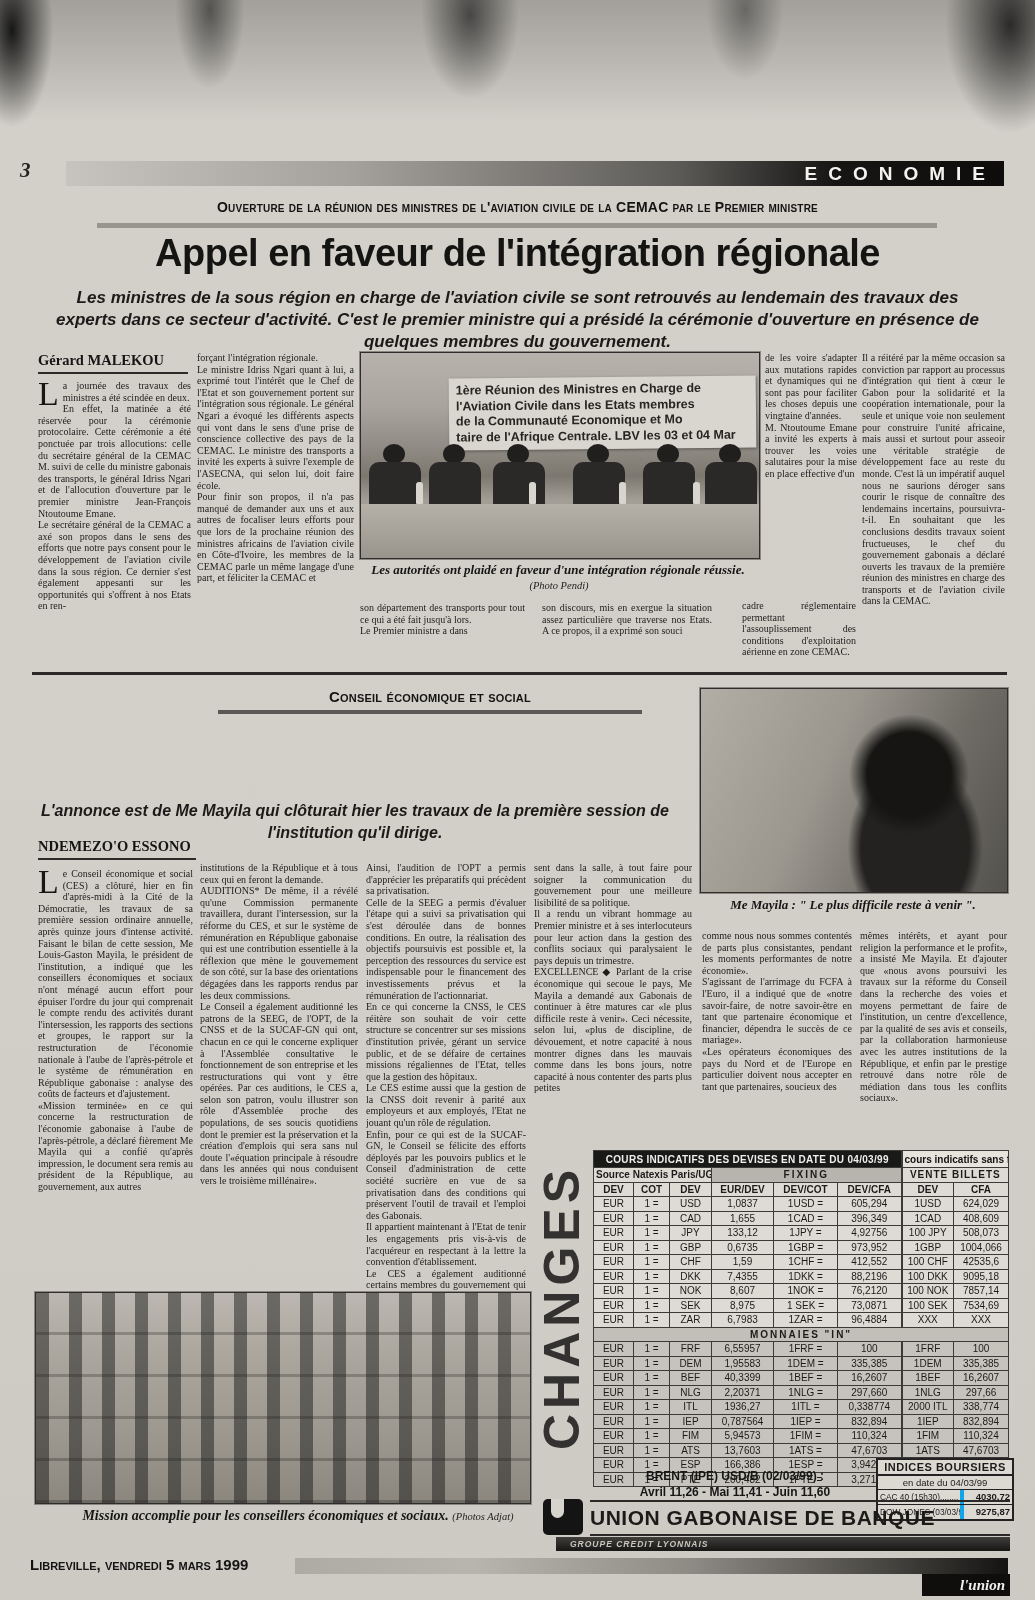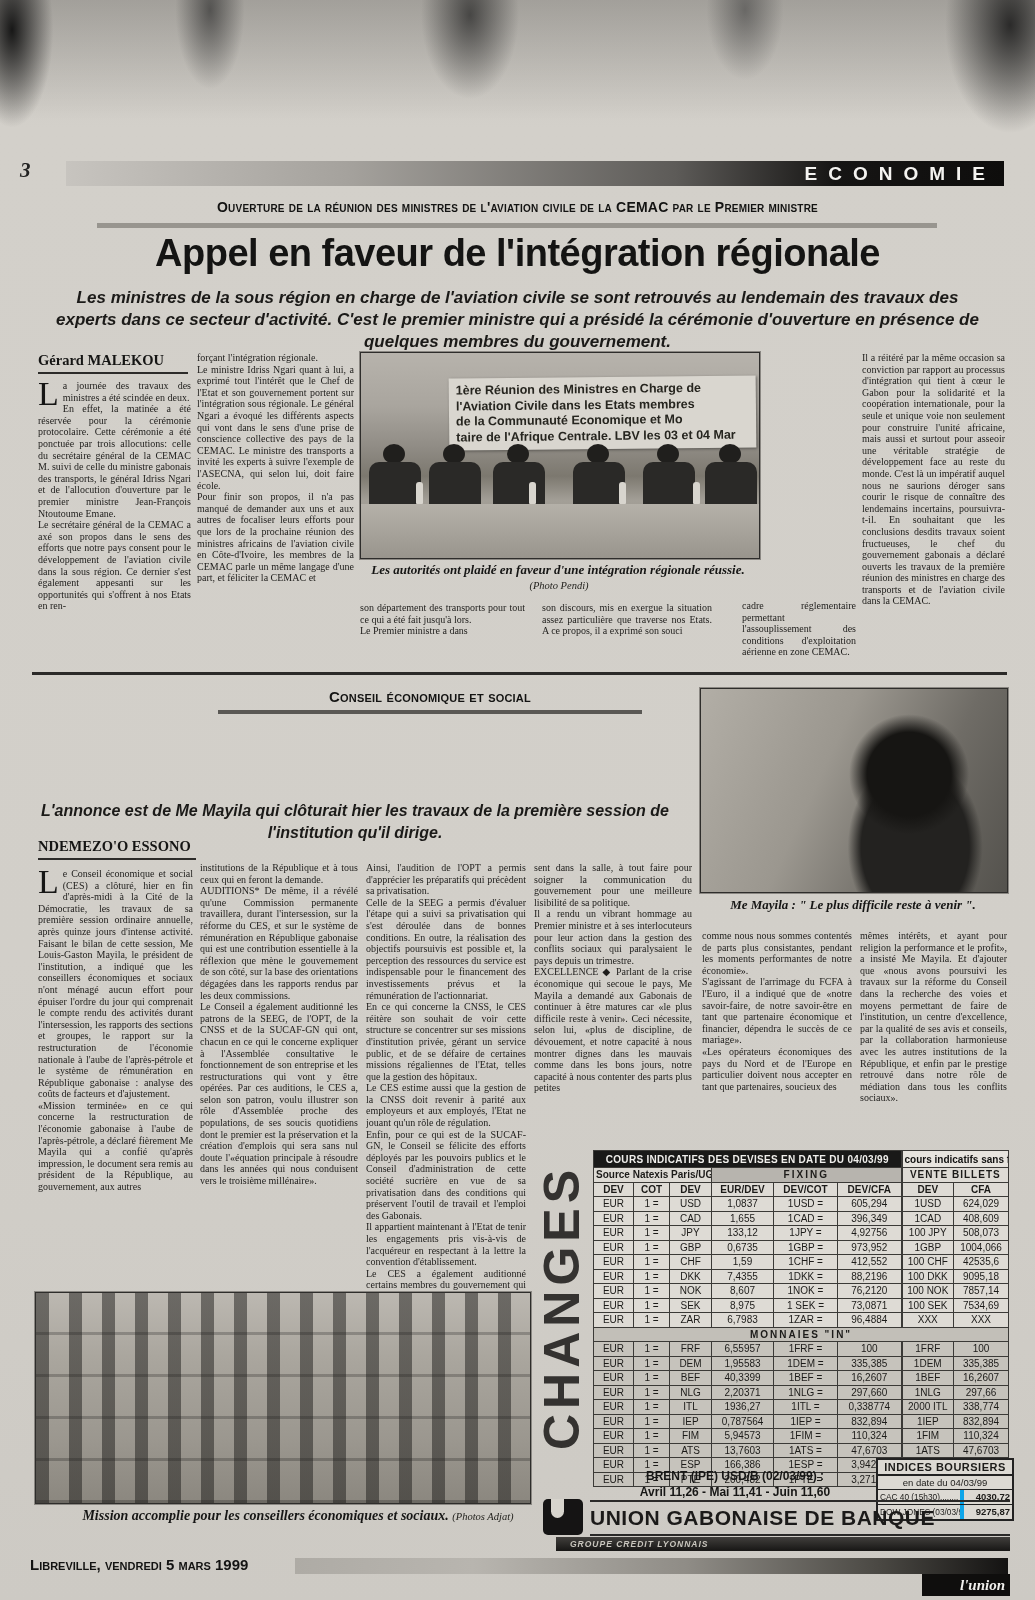--- a/index.html
+++ b/index.html
@@ -139,20 +139,22 @@
     <i class="fig" style="left:344px;"></i>
     <div class="tablecloth"></div>
     <span class="bottle" style="left:55px;"></span>
     <span class="bottle" style="left:168px;"></span>
     <span class="bottle" style="left:258px;"></span>
     <span class="bottle" style="left:332px;"></span>
   </div>
   <div class="abs caption" style="left:352px;top:562px;width:412px;">Les autorités ont plaidé en faveur d'une intégration régionale réussie.</div>
   <div class="abs credit" style="left:360px;top:579px;width:398px;">(Photo Pendi)</div>
 
+  <div class="abs col" style="left:765px;top:352px;width:92px;height:258px;">de les voire s'adapter aux mutations rapides et dynamiques qui ne sont pas pour faciliter les choses depuis une vingtaine d'années.
+M. Ntoutoume Emane a invité les experts à trouver les voies salutaires pour la mise en place effective d'un</div>
   <div class="abs col" style="left:862px;top:352px;width:143px;height:314px;">Il a réitéré par la même occasion sa conviction par rapport au processus d'intégration qui tient à cœur le Gabon pour la solidarité et la coopération internationale, pour la seule et unique voie non seulement pour construire l'unité africaine, mais aussi et surtout pour asseoir une véritable stratégie de développement face au reste du monde. C'est là un impératif auquel nous ne saurions déroger sans courir le risque de connaître des lendemains incertains, poursuivra-t-il. En souhaitant que les conclusions desdits travaux soient fructueuses, le chef du gouvernement gabonais a déclaré ouverts les travaux de la première réunion des ministres en charge des transports et de l'aviation civile dans la CEMAC.</div>
 
   <div class="abs col" style="left:542px;top:602px;width:170px;height:62px;">son discours, mis en exergue la situation assez particulière que traverse nos Etats. A ce propos, il a exprimé son souci</div>
   <div class="abs col" style="left:360px;top:602px;width:165px;height:62px;">son département des transports pour tout ce qui a été fait jusqu'à lors.
 Le Premier ministre a dans</div>
   <div class="abs col" style="left:742px;top:600px;width:114px;height:64px;">cadre réglementaire permettant l'assouplissement des conditions d'exploitation aérienne en zone CEMAC.</div>
 
   <div class="abs divider" style="left:32px;top:672px;width:975px;height:3px;"></div>
 
   <div class="abs kicker" style="left:180px;top:688px;width:500px;font-size:15px;">Conseil économique et social</div>

